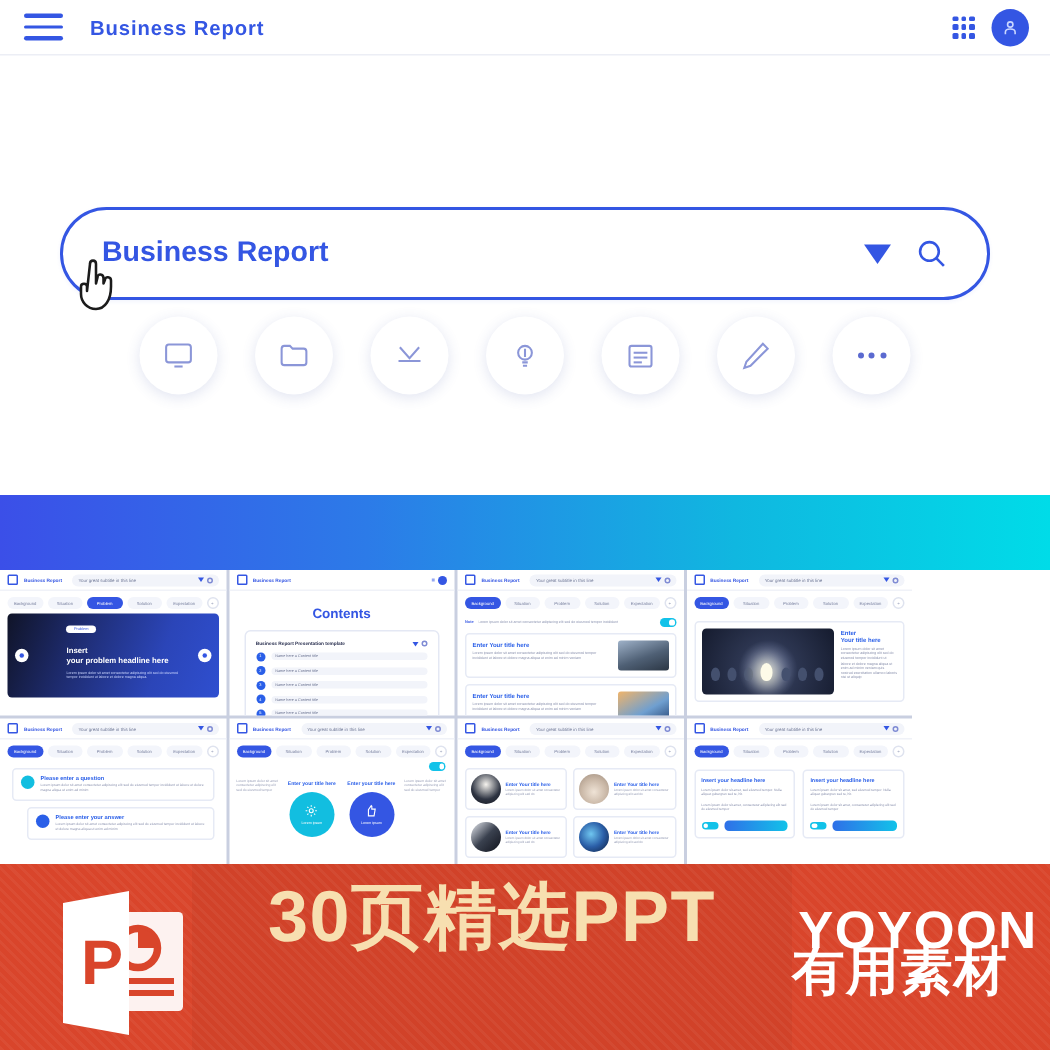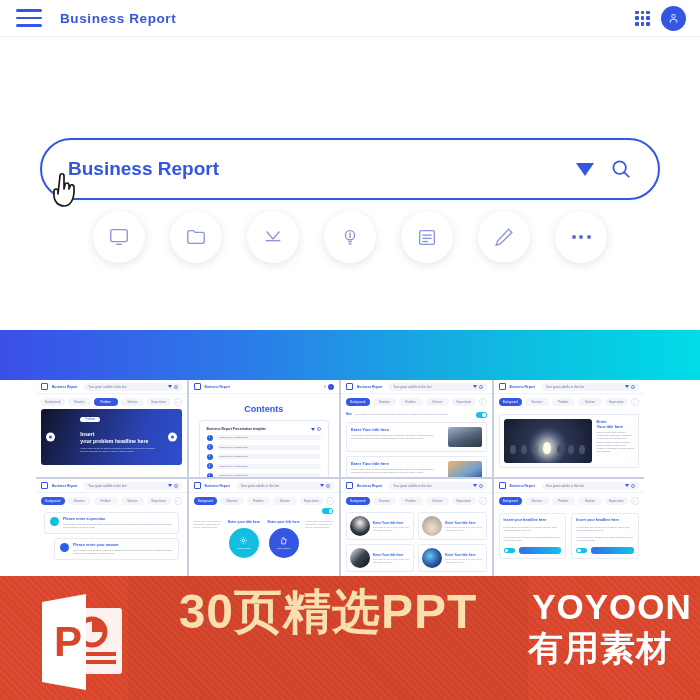--- a/index.html
+++ b/index.html
@@ -64,21 +64,21 @@
   .dots3 { display:flex; gap:3.5px; }
   .dots3 i { width:4px;height:4px;border-radius:50%;background:#5b6ad0;display:block;}
 
   
   .band { position:absolute; top:330px; left:0; width:700px; height:50px;
     background:linear-gradient(90deg,#3B4FE8 0%, #2C7BE8 35%, #10B7E0 70%, #00DCE8 100%); }
 
   
   .thumbs { position:absolute; top:380px; left:0; width:608px; height:196px;
     display:grid; grid-template-columns:repeat(4,1fr); grid-template-rows:repeat(2,1fr);
-    gap:2px; background:#c9cfe0; overflow:hidden;margin-left:36px;}
+    gap:2px; background:#c9cfe0; overflow:hidden;}
   .slide { background:#fff; position:relative; overflow:hidden; }
   .sl-head { height:14px; display:flex; align-items:center; padding:0 5px; gap:4px;
     border-bottom:1px solid #f0f2f8; }
   .sl-logo { width:7px;height:7px;border:1.1px solid #3456E3; border-radius:1px; }
   .sl-brand { font-size:3.2px; color:#3456E3; font-weight:bold; white-space:nowrap;}
   .sl-searchpill { flex:1; height:8px; border-radius:5px; background:#f2f4fa;
     display:flex; align-items:center; padding:0 4px; margin-left:3px;}
   .sl-sub { font-size:3px; color:#6f7race; color:#6d7694; white-space:nowrap;}
   .sl-mini { margin-left:auto; display:flex; gap:2px; align-items:center; }
   .sl-tri {width:0;height:0;border-left:2px solid transparent;border-right:2px solid transparent;border-top:3px solid #3456E3;}
@@ -171,21 +171,21 @@
     background:repeating-linear-gradient(45deg, rgba(255,255,255,.045) 0 2px, transparent 2px 5px);}
   .ppt-logo{ position:absolute; left:40px; top:594px; width:86px; height:96px; }
   .banner-mid{ position:absolute; left:128px; top:576px; width:400px; height:124px;
     background:rgba(0,0,0,.035); }
   .zh-big{ position:absolute; left:150px; top:587px; width:356px; text-align:center;
     color:#F7DFB0; font-size:48px; font-weight:bold; letter-spacing:1px; line-height:50px;
     white-space:nowrap; }
   .zh-pill{ position:absolute; left:178px; top:650px; width:298px; height:36px;
     background:#F7DFB0; border-radius:18px; display:flex; align-items:center;
     justify-content:center; color:#D9452B; font-size:19px; font-weight:bold; letter-spacing:5px;}
-  .yoyoon{ position:absolute; left:528px; top:588px; width:168px; text-align:center;
+  .yoyoon{ position:absolute; left:528px; top:602px; width:168px; text-align:center;
     color:#fff; font-size:35px; font-weight:bold; letter-spacing:1px; line-height:38px;}
   .yoyoon-zh{ position:absolute; left:528px; top:628px; width:168px; text-align:left;
     color:#fff; font-size:35px; font-weight:bold; letter-spacing:1px; line-height:40px;}
 </style>
 </head>
 <body>
 
 <div class="page">
 
   <div class="topbar">

